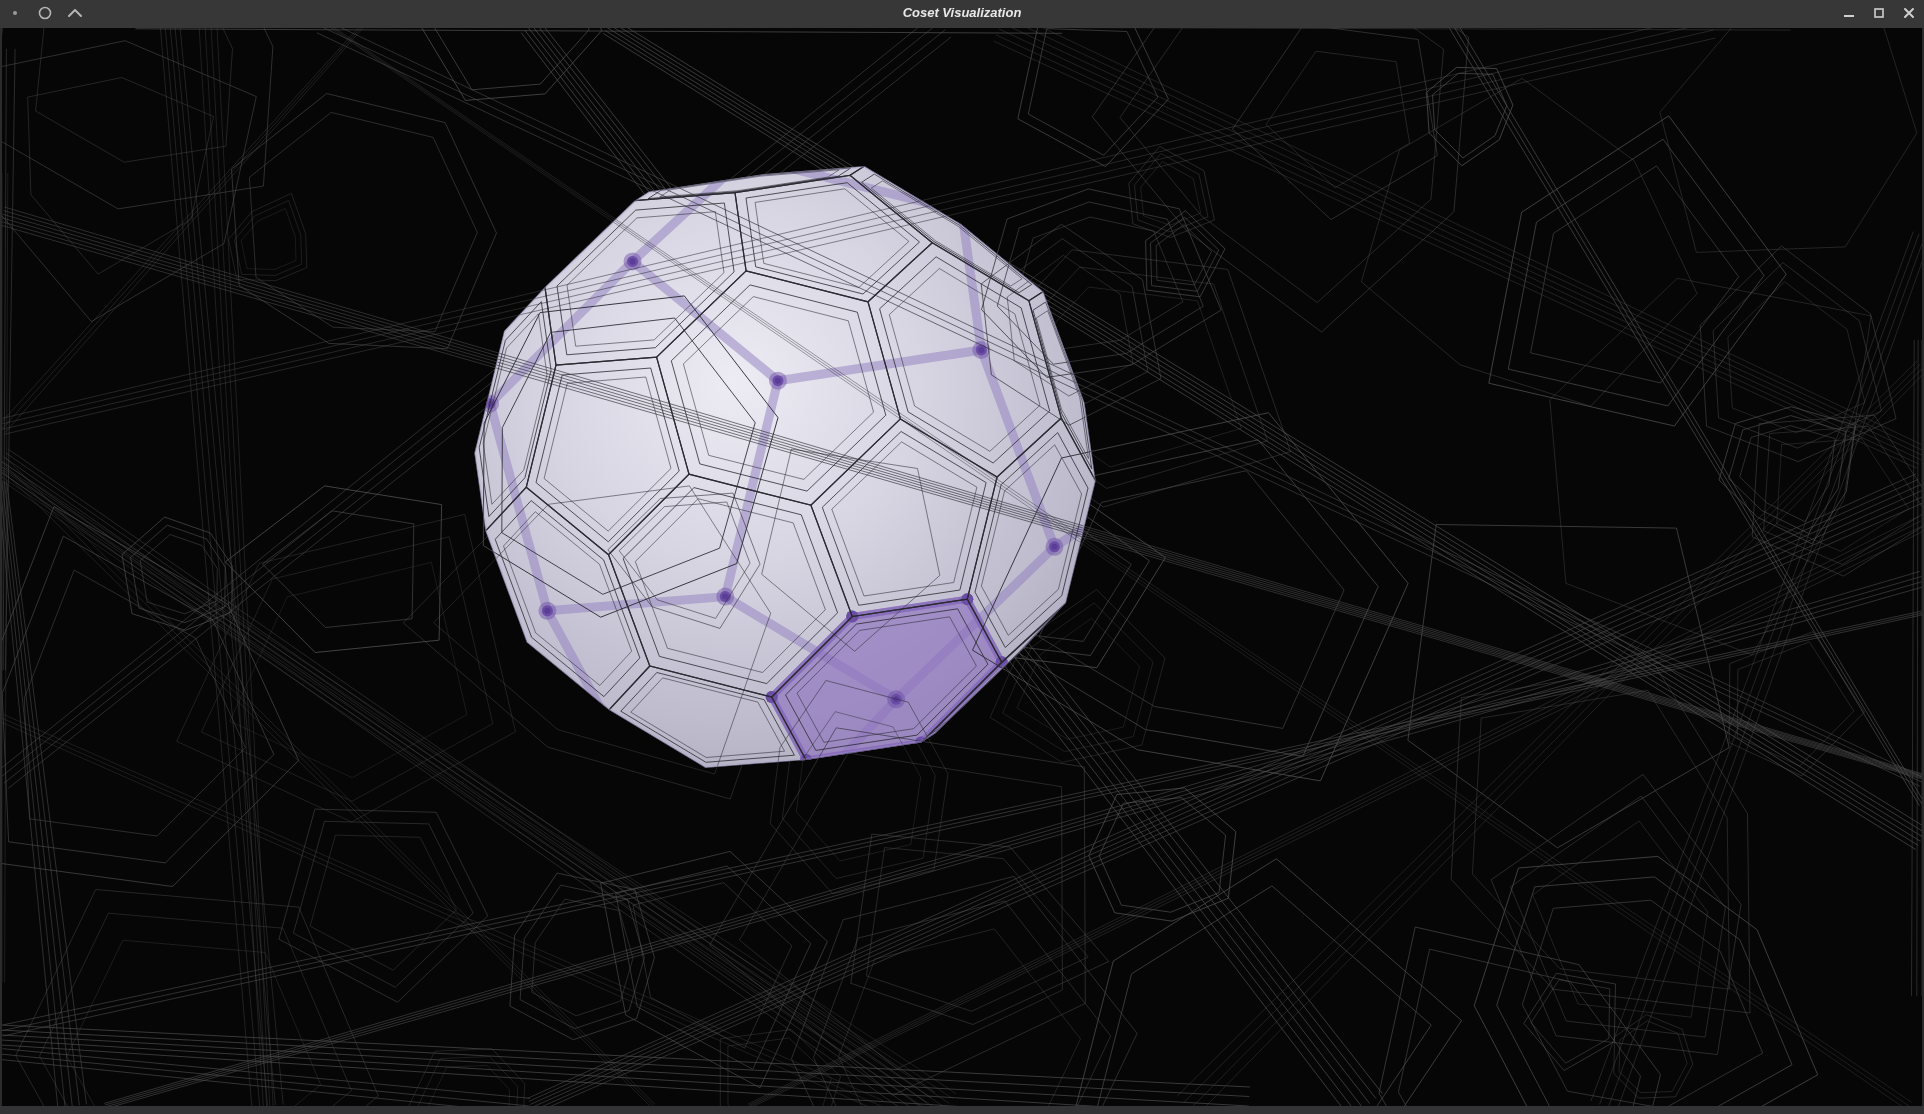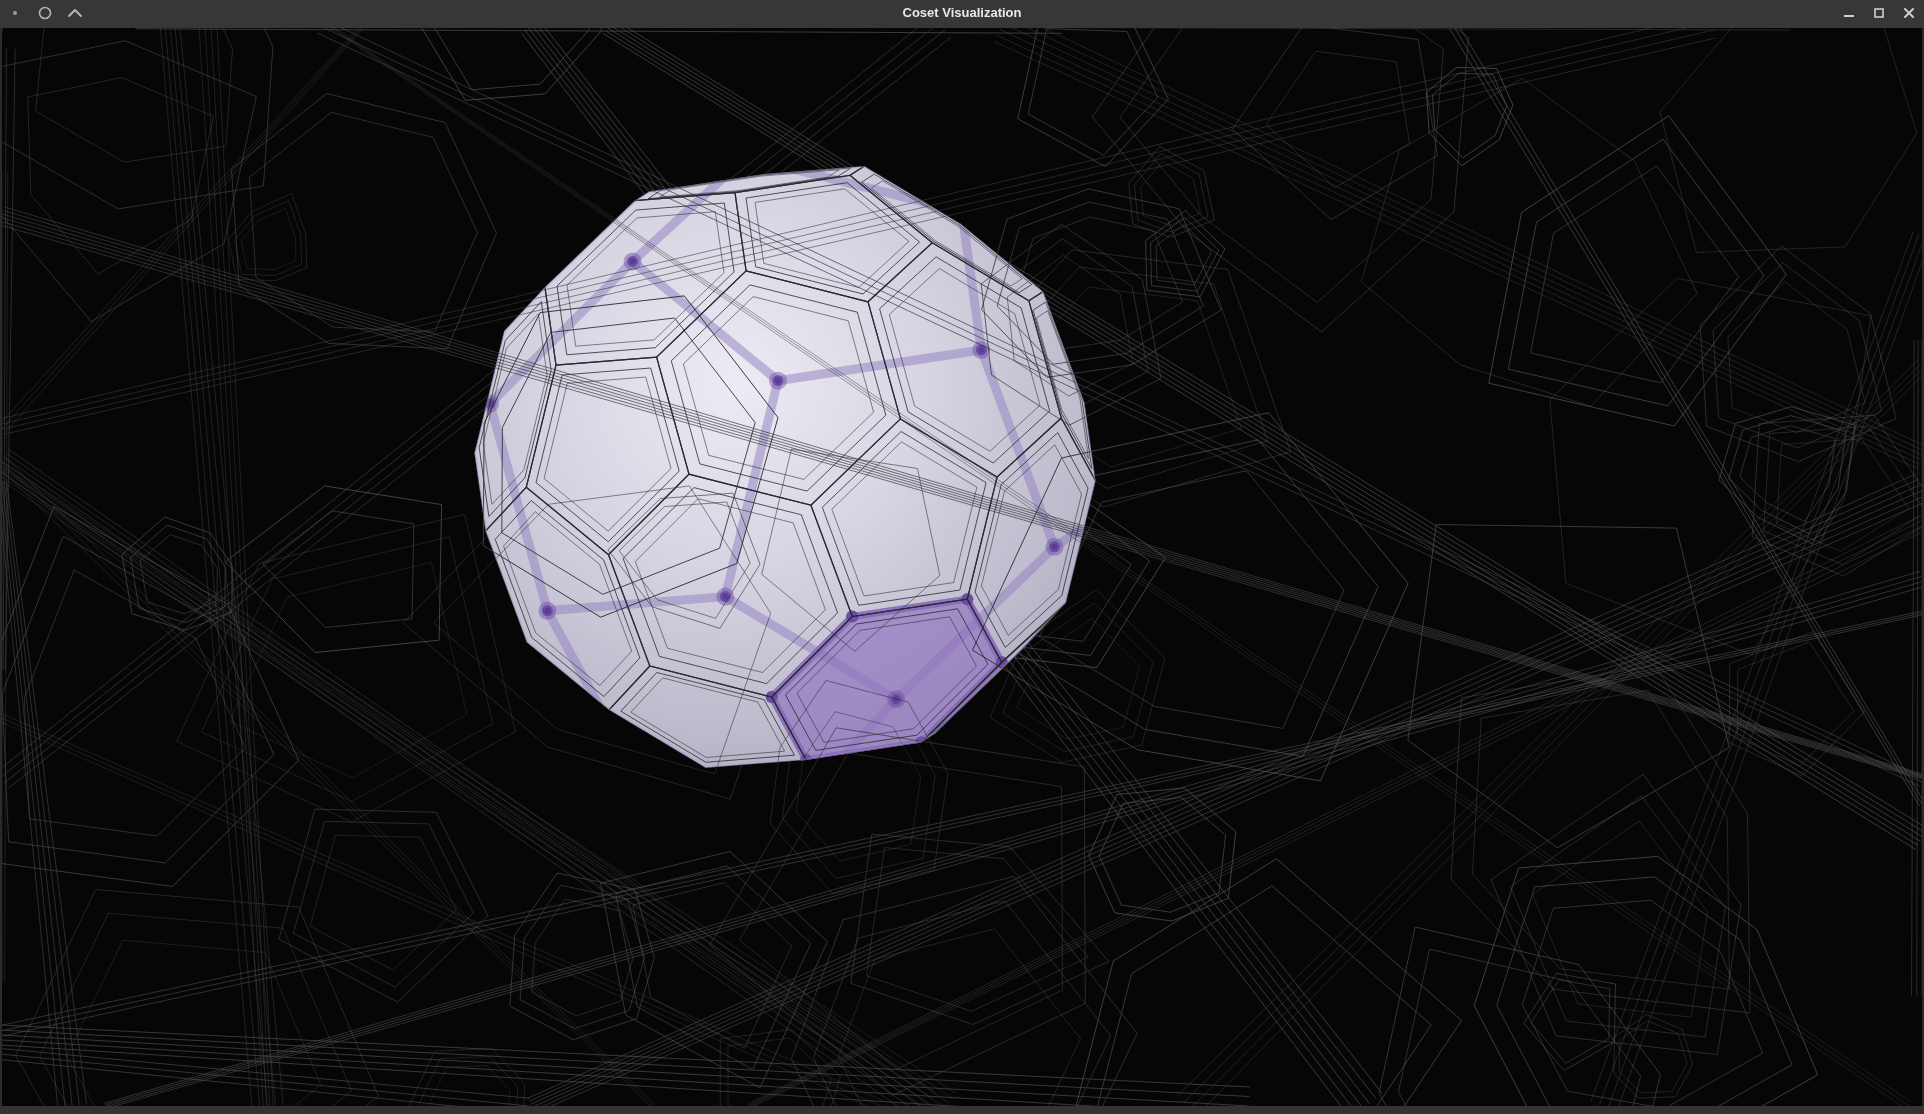--- a/index.html
+++ b/index.html
@@ -4,21 +4,21 @@
 <style>
   html,body{margin:0;padding:0;background:#111;}
   .app{
     position:relative;width:1924px;height:1114px;
     font-family:"Liberation Sans","DejaVu Sans",sans-serif;
     background:#2b2b2b;overflow:hidden;
     box-sizing:border-box;
   }
   .titlebar{
     position:absolute;top:0;left:0;width:100%;height:28px;
-    background:#373737;z-index:5;
+    background:#373737;z-index:5;font-style:italic;
   }
   .titlebar .title{
     position:absolute;left:0;right:0;top:0;height:26px;
     line-height:26px;text-align:center;
     color:#e8e8e8;font-size:13px;font-weight:bold;
     pointer-events:none;
   }
   .tb-left{position:absolute;left:0;top:0;height:26px;display:flex;align-items:center;}
   .tb-right{position:absolute;right:0;top:0;height:26px;display:flex;align-items:center;}
   .tb-btn{width:30px;height:26px;display:flex;align-items:center;justify-content:center;cursor:default;}

